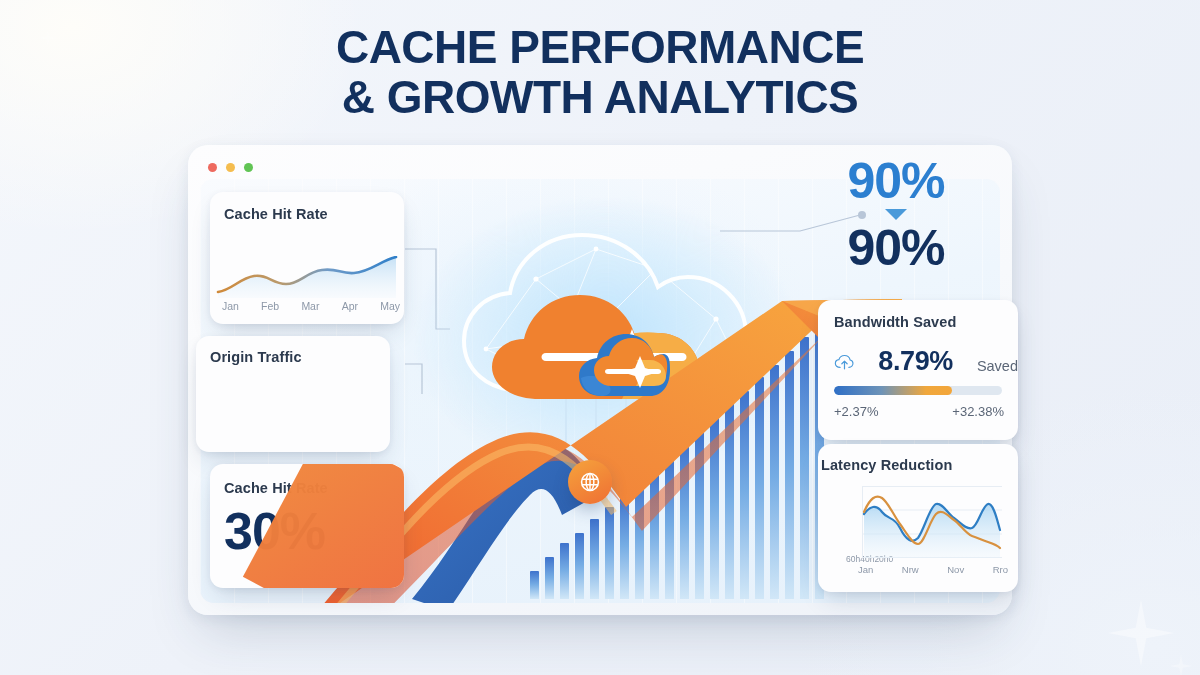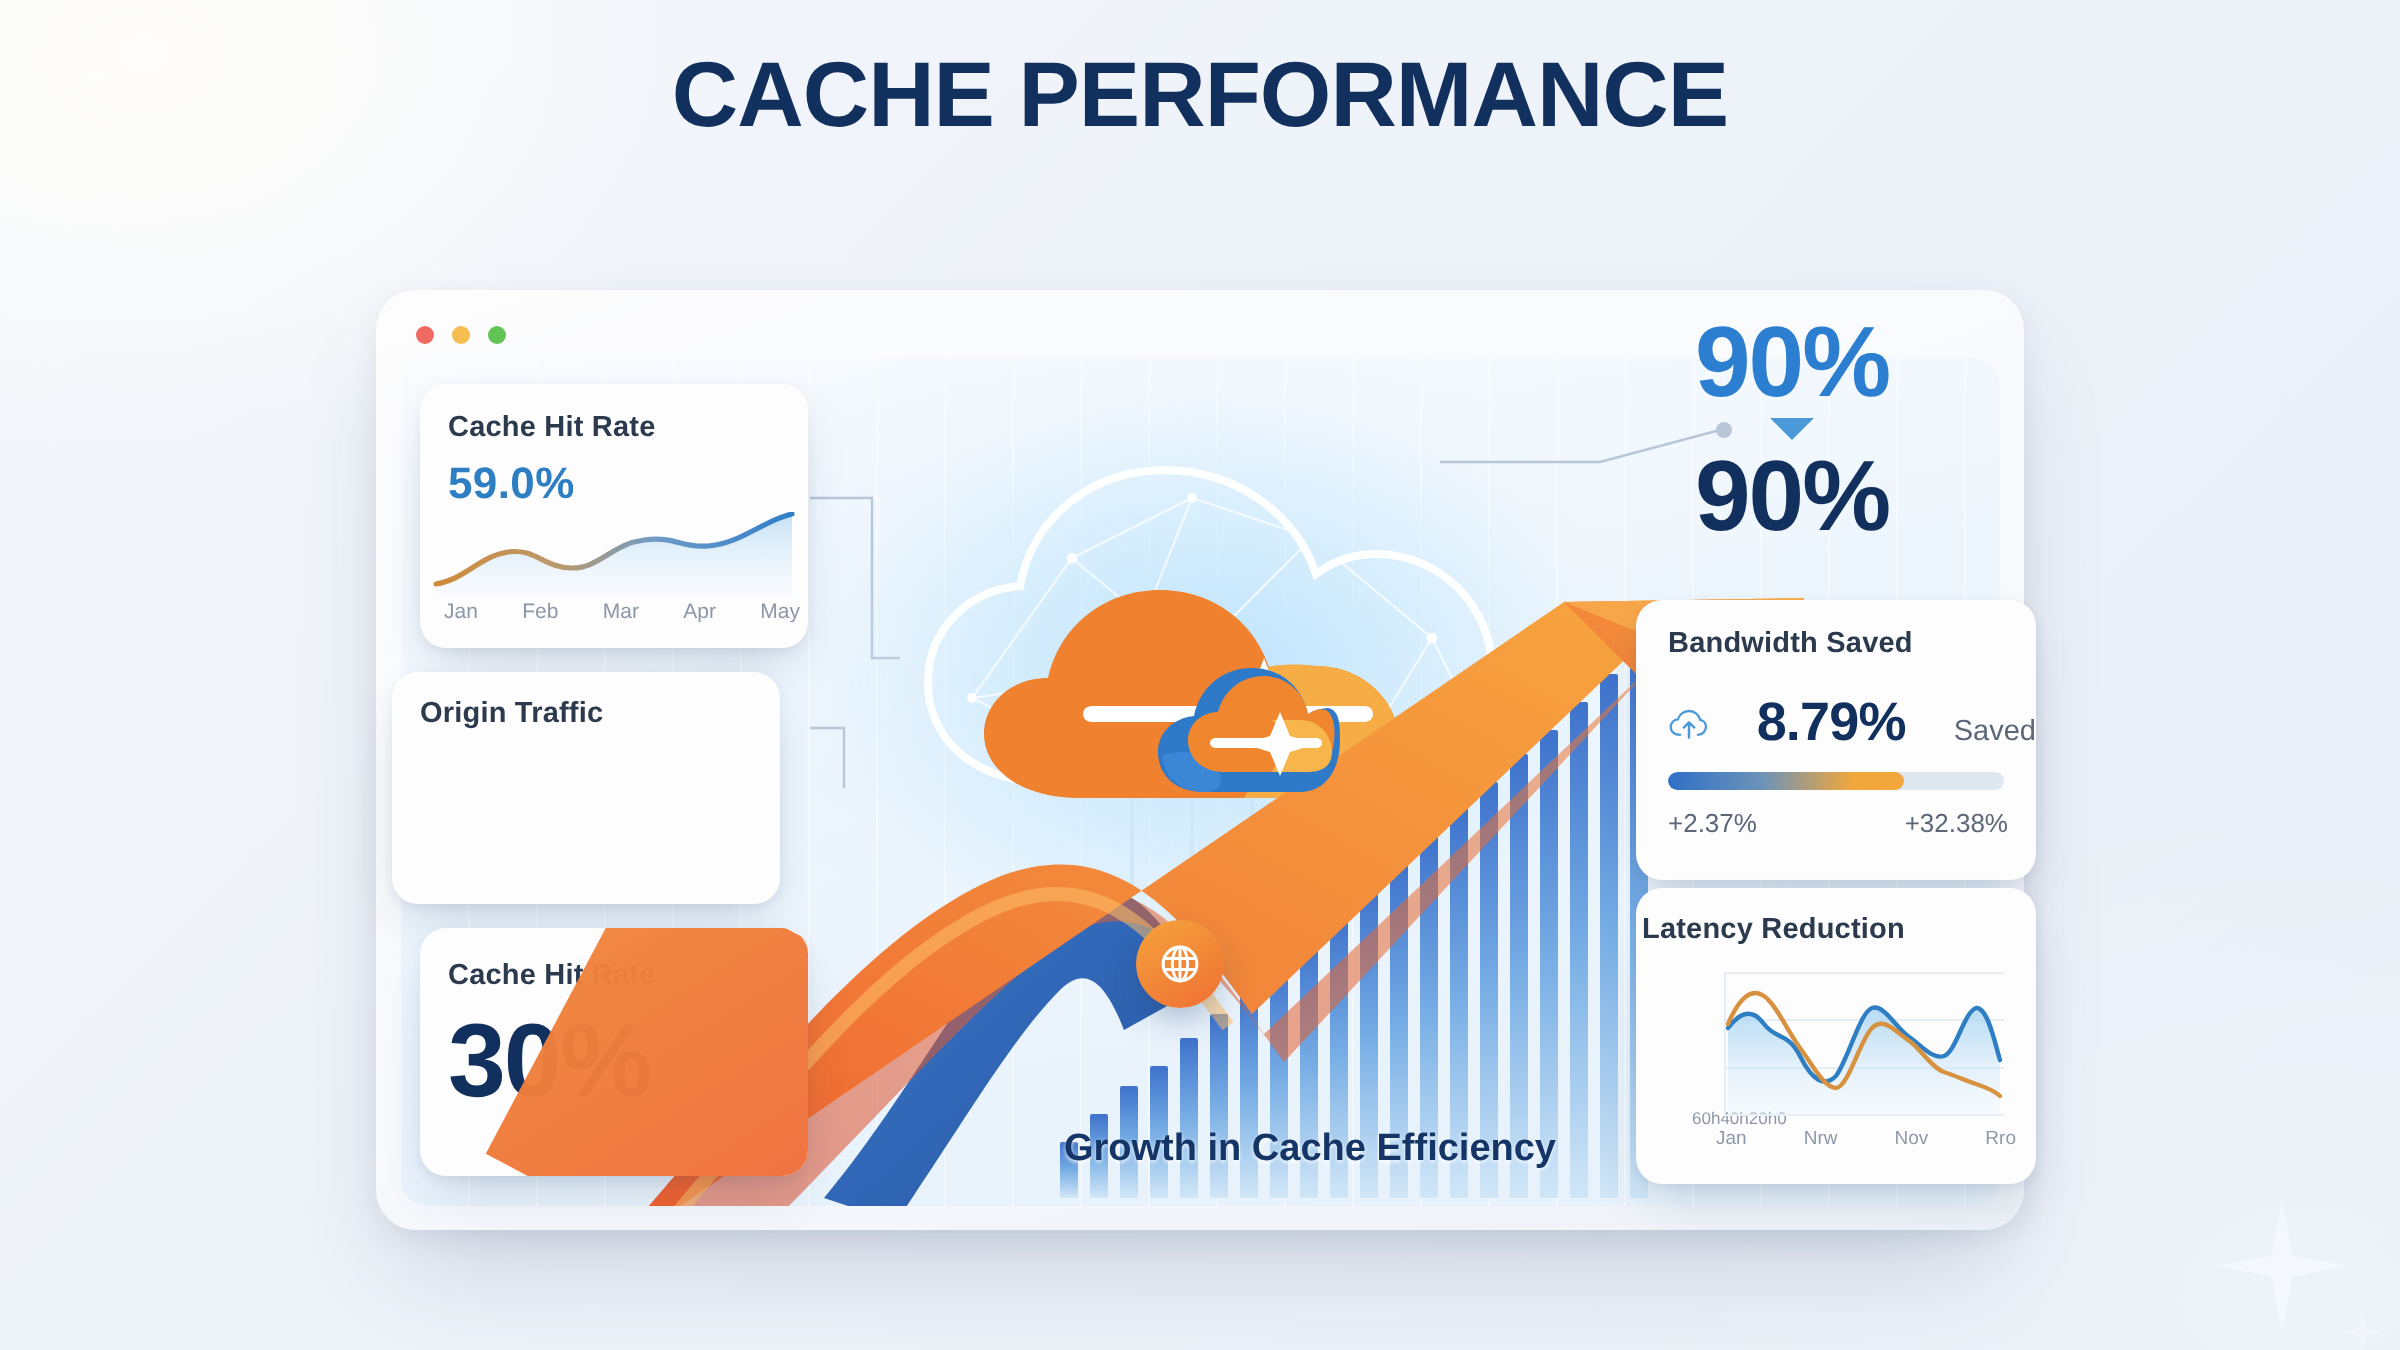--- a/index.html
+++ b/index.html
@@ -166,20 +166,21 @@
     </div>
   <div class="sparkle sp-b">
       <i></i>
     </div>
   <div class="sparkle sp-c">
       <i></i>
     </div>
 
   <div class="title">
     <span>CACHE PERFORMANCE</span>
+    <span class="l2">&amp; GROWTH ANALYTICS</span>
   </div>
 
   <div class="panel">
 
     <div class="dots">
       <span class="d1"></span>
       <span class="d2"></span>
       <span class="d3"></span>
     </div>
 
@@ -297,21 +298,20 @@
 
         <path d="M40,330 C110,250 170,168 236,140 C296,116 330,160 364,208
                  L566,16 L620,72 L640,0 L520,2 Z" fill="url(#ag)"></path>
 
         <path d="M520,2 L640,0 L618,104 L566,48 Z" fill="url(#ag)"></path>
         <path d="M520,2 L640,0 L604,36 Z" fill="#f9b352" opacity=".65"></path>
 
         <path d="M56,332 C120,258 176,180 238,154 C292,132 322,174 352,214" stroke="#fbc06a" stroke-width="7" fill="none" opacity=".55"></path>
       </svg>
 
-      <div class="caption">Growth in Cache Efficiency</div>
     </div>
 
     <div class="badge b-cloud">
       <svg viewBox="0 0 96 70" width="96" height="70">
         <path d="M26,66 C10,66 3,56 3,46 C3,36 11,29 21,28 C24,13 36,4 50,4
                  C64,4 75,13 78,27 C81,25 85,24 88,24 C94,25 94,33 94,40
                  C94,56 86,66 74,66 Z" fill="#2f79c9"></path>
         <path d="M26,66 C14,66 6,58 5,48 C14,44 26,46 32,54 C38,62 32,66 26,66 Z" fill="#3f8ad8" opacity=".8"></path>
         <path d="M36,56 C24,56 18,48 18,40 C18,32 25,26 33,26 C36,15 45,8 56,8
                  C67,8 76,16 78,27 C81,25 84,24 87,25 C92,28 92,38 90,46
@@ -340,21 +340,20 @@
           <path d="M17,10 L25,16 L17,19 Z"></path>
           <rect x="14" y="21" width="12" height="2" rx="1"></rect>
           <circle cx="20" cy="22" r="2.6"></circle>
         </g>
       </svg>
     </div>
   </div>
 
   <div class="card c1">
     <div class="card-title">Cache Hit Rate</div>
-    <div class="big">59.0%</div>
     <svg class="spark" viewBox="0 0 186 42">
       <defs>
         <linearGradient id="sl" x1="0" y1="0" x2="1" y2="0">
           <stop offset="0" stop-color="#d08a3a"></stop>
             <stop offset="35%" stop-color="#b99a6d"></stop>
           <stop offset="62%" stop-color="#6f9bc8"></stop>
             <stop offset="100%" stop-color="#2f7fc9"></stop>
         </linearGradient>
         <linearGradient id="sf" x1="0" y1="0" x2="0" y2="1">
           <stop offset="0" stop-color="#bcdcf4" stop-opacity=".85"></stop>

